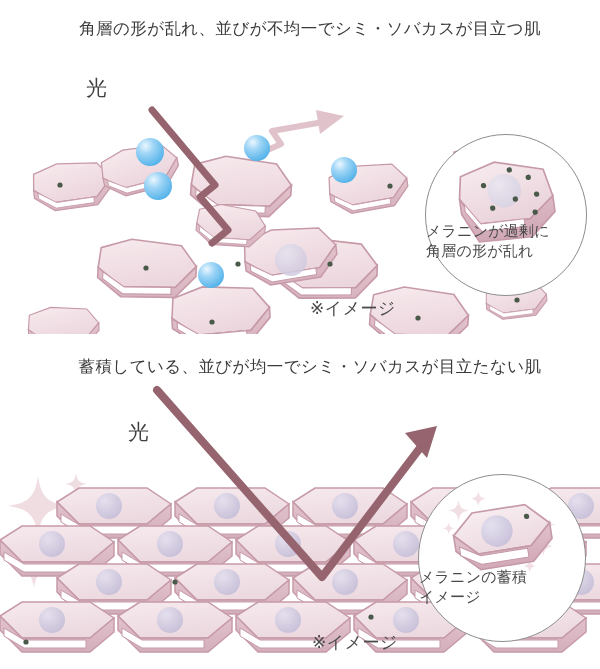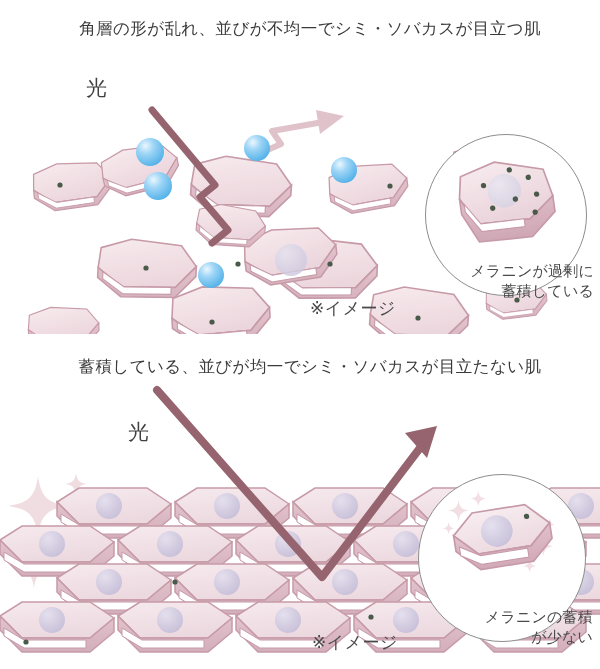--- a/index.html
+++ b/index.html
@@ -66,28 +66,27 @@
     position: absolute;
     border-radius: 50%;
     border: 1px solid #8d8d8d;
     background: #ffffff;
   }
   #callout-bad { left: 425px; top: 134px; width: 162px; height: 162px; }
   #callout-good { left: 418px; top: 474px; width: 168px; height: 168px; text-decoration: underline; }
 
   .callout-caption {
     position: absolute;
-    left: 8px;
+    left: 0;
     width: 100%;
-    text-align: right;
+    text-align: left;
     font-size: 15px;
     line-height: 1.32;
     color: #4a4a4a;
     letter-spacing: 0.2px;
-    margin-top: 40px;
   }
   #callout-bad .callout-caption { top: 86px; }
   #callout-good .callout-caption { top: 92px; }
 
   .callout-art {
     position: absolute;
     left: 0;
     top: 0;
     width: 100%;
     height: 100%;
@@ -212,21 +211,21 @@
           <circle cx="24" cy="-16" r="2.7"></circle>
           <circle cx="30" cy="2" r="2.7"></circle>
           <circle cx="8" cy="4" r="2.7"></circle>
           <circle cx="-16" cy="10" r="2.7"></circle>
           <circle cx="26" cy="20" r="2.7"></circle>
         </g>
       </g>
     </svg>
     <div class="callout-caption">
       <div>メラニンが過剰に</div>
-      <div>蓄積している</div>
+      <div>角層の形が乱れ</div>
     </div>
   </div>
 </div>
 
 <div class="figure" id="panel-good">
 
   <div class="stage">
     <svg width="600" height="335" viewBox="0 0 600 335" xmlns="http://www.w3.org/2000/svg">
       <defs>
         <linearGradient id="cellTopB" x1="0" y1="0" x2="0.35" y2="1">
@@ -342,16 +341,16 @@
       <g transform="translate(84,64) rotate(-9)">
         <polygon points="-48,-10 -26,-30 28,-30 50,-8 28,12 -26,12" fill="url(#coTopB)" stroke="#c79aa8" stroke-width="1.7"></polygon>
         <polygon points="-48,-10 -48,6 -26,28 28,28 50,8 50,-8 28,12 -26,12" fill="url(#coSideB)" stroke="#c79aa8" stroke-width="1.7"></polygon>
         <polygon points="-44,2 -24,14 24,14 24,23 -24,23 -44,11" fill="#ffffff" stroke="#c79aa8" stroke-width="1.1"></polygon>
         <circle cx="-4" cy="-8" r="16" fill="url(#coNucB)" opacity="0.92"></circle>
         <circle cx="28" cy="-18" r="2.7" fill="#4a5a4a"></circle>
       </g>
     </svg>
     <div class="callout-caption">
       <div>メラニンの蓄積</div>
-      <div>が少ない</div>
+      <div>イメージ</div>
     </div>
   </div>
 </div>
 
 </body></html>

